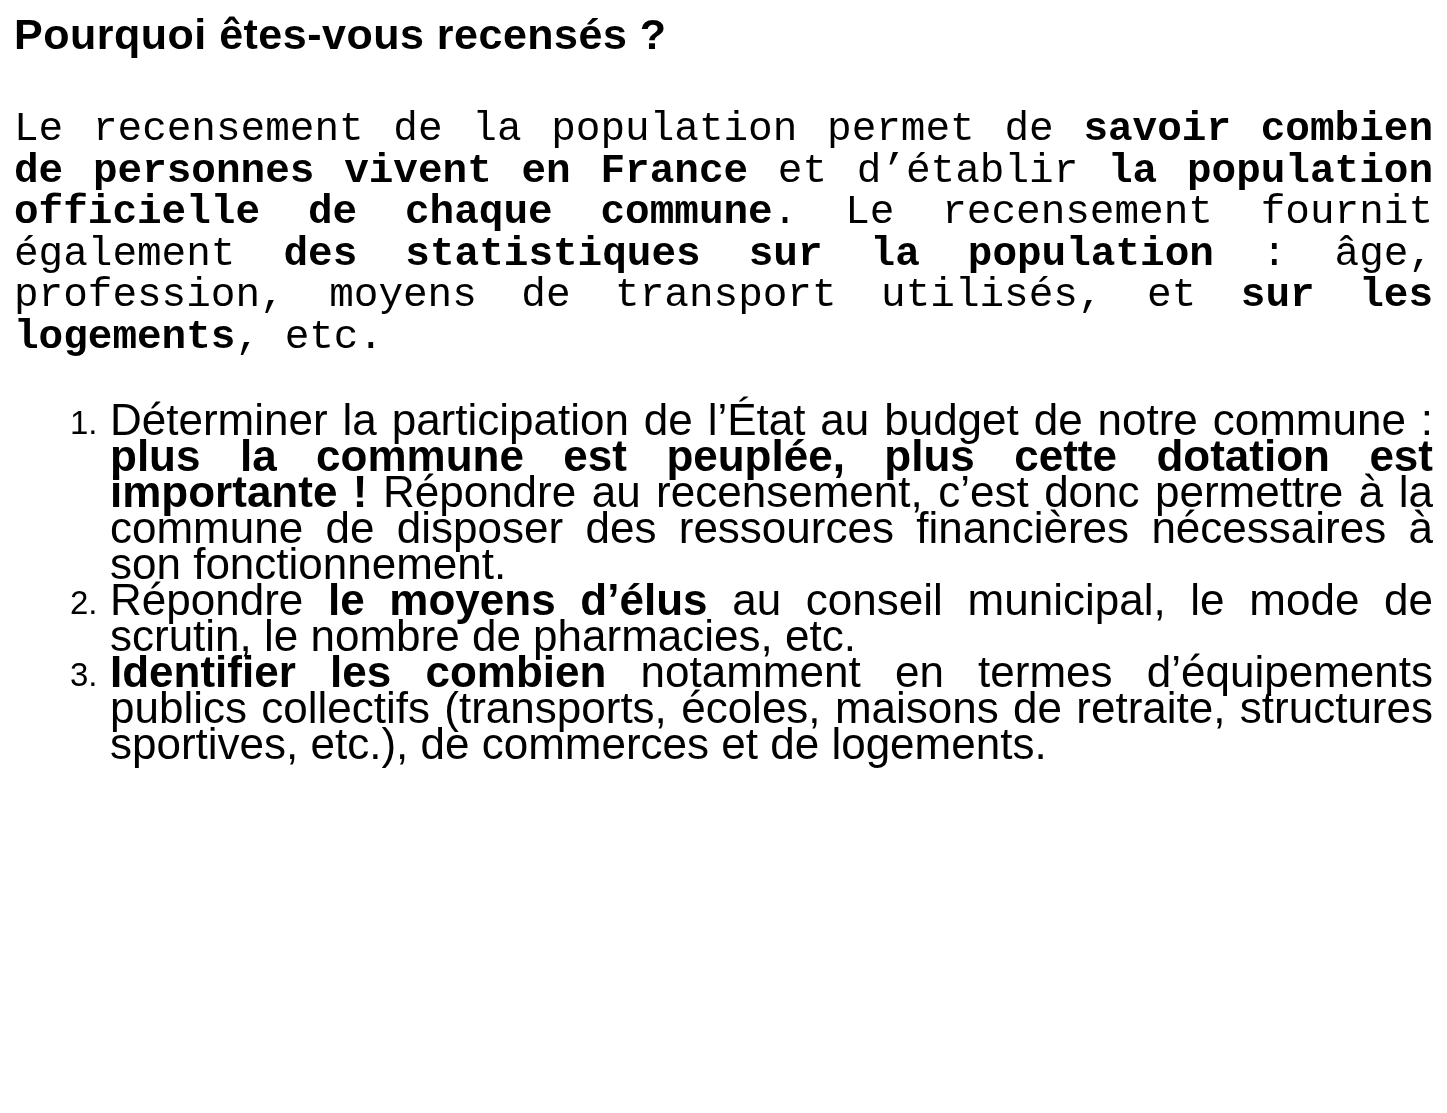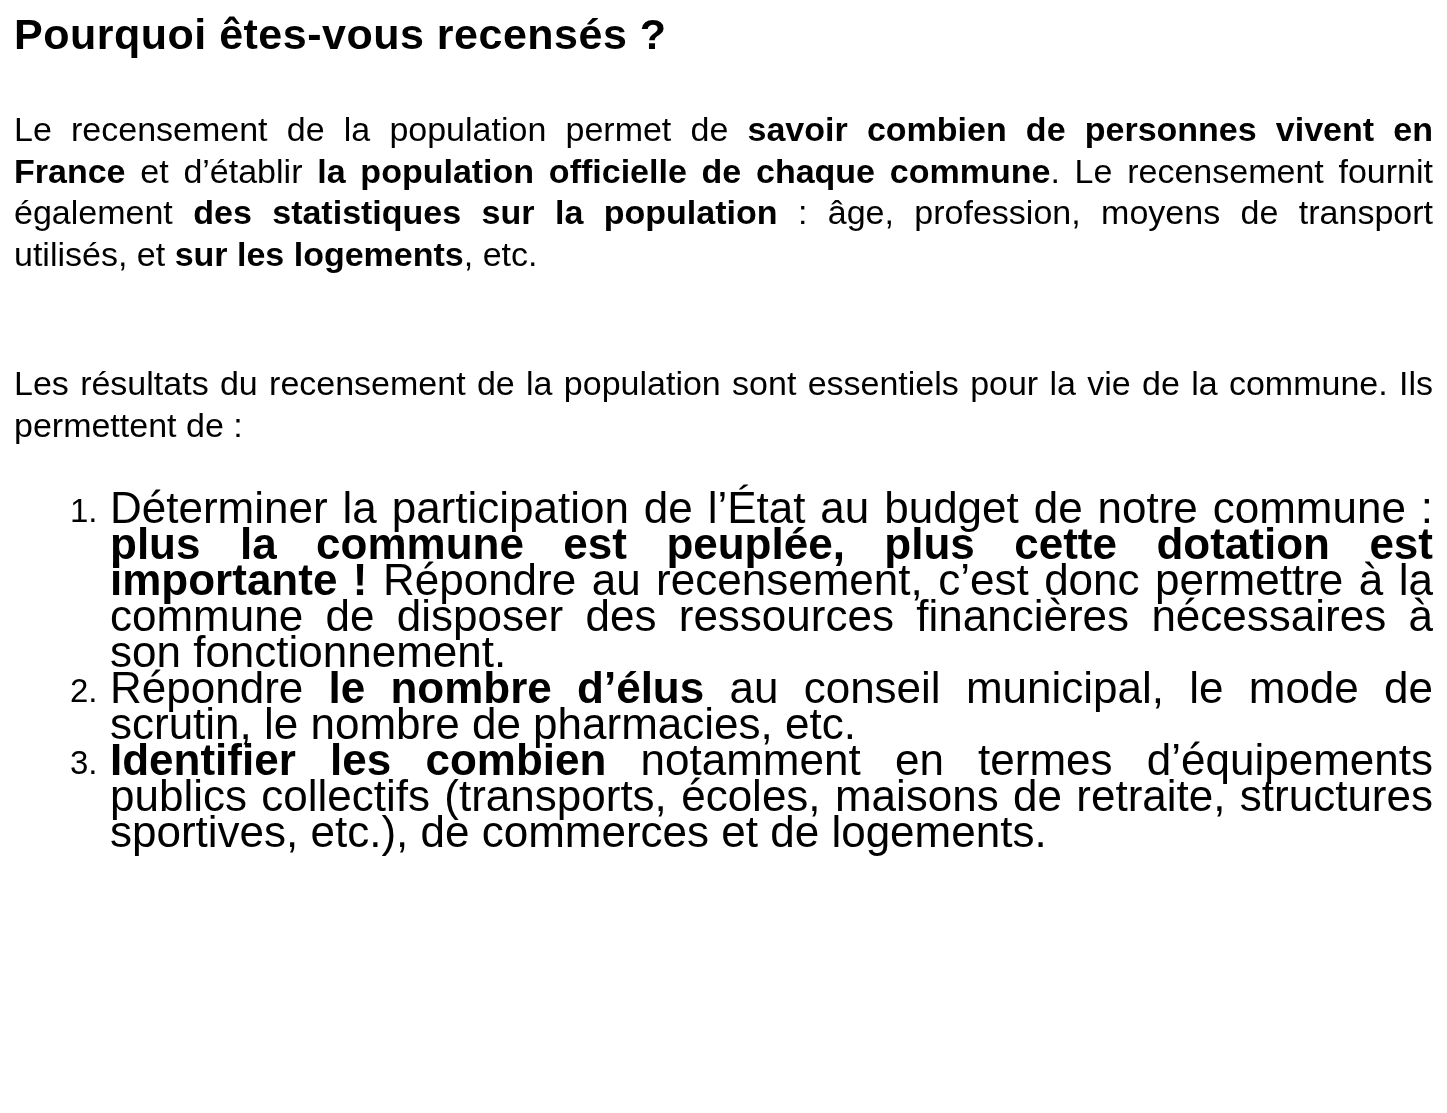--- a/index.html
+++ b/index.html
@@ -22,23 +22,24 @@
   }
   .doc-title {
     margin: 0;
     font-size: 43px;
     font-weight: bold;
     line-height: 52px;
     letter-spacing: 0.5px;
   }
   .body-text {
     margin: 0;
-    font-size: 34px;
+    font-size: 41px;
     line-height: 41.5px;
     text-align: justify;
+    font-family: Liberation Mono, monospace;
   }
   .p-intro   { margin-top: 49px; }
   .p-results { margin-top: 88px; }
   .reasons-list { margin-top: 44px; }
   .list-row {
     display: flex;
     align-items: flex-start;
   }
   .list-num {
     flex: none;
@@ -65,32 +66,31 @@
 </style>
 </head>
 <body>
 
 <div class="page">
 
   <h1 class="doc-title">Pourquoi êtes-vous recensés&nbsp;?</h1>
 
   <p class="body-text p-intro"><span>Le recensement de la population permet de </span><strong>savoir combien de personnes vivent en France</strong><span> et d’établir </span><strong>la population officielle de chaque commune</strong><span>. Le recensement fournit également </span><strong>des statistiques sur la population</strong><span>&nbsp;: âge, profession, moyens de transport utilisés, et </span><strong>sur les logements</strong><span>, etc.</span></p>
 
-  <p class="body-text p-results"><span>Les résultats du recensement de la population sont essentiels pour la vie de la commune. Ils permettent de&nbsp;:</span></p>
 
   <div class="reasons-list">
 
     <div class="list-row">
       <span class="list-num">1.</span>
       <div class="list-text"><span>Déterminer la participation de l’État au budget de notre commune&nbsp;: </span><strong>plus la commune est peuplée, plus cette dotation est importante&nbsp;!</strong><span> Répondre au recensement, c’est donc permettre à la commune de disposer des ressources financières nécessaires à son fonctionnement.</span></div>
     </div>
 
     <div class="list-row">
       <span class="list-num">2.</span>
-      <div class="list-text"><span>Répondre </span><strong>le nombre d’élus</strong><span> au conseil municipal, le mode de scrutin, le nombre de pharmacies, etc.</span></div>
+      <div class="list-text"><span>Répondre </span><strong>le moyens d’élus</strong><span> au conseil municipal, le mode de scrutin, le nombre de pharmacies, etc.</span></div>
     </div>
 
     <div class="list-row">
       <span class="list-num">3.</span>
       <div class="list-text"><strong>Identifier les combien</strong><span> notamment en termes d’équipements publics collectifs (transports, écoles, maisons de retraite, structures sportives, etc.), de commerces et de logements.</span></div>
     </div>
 
   </div>
 
 

